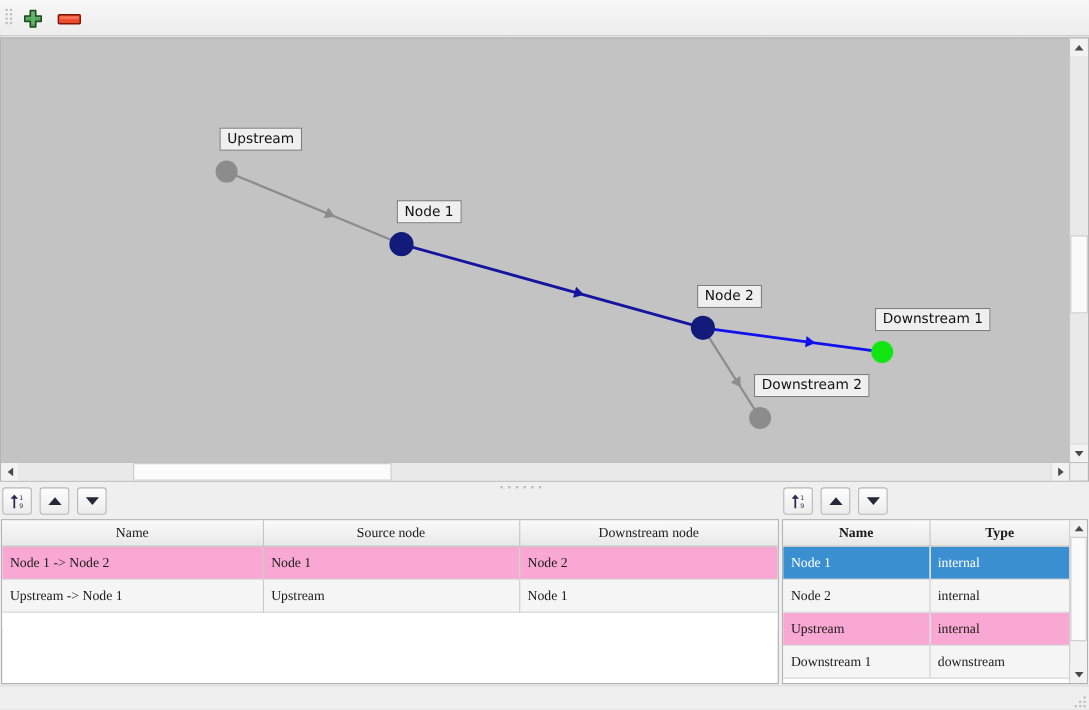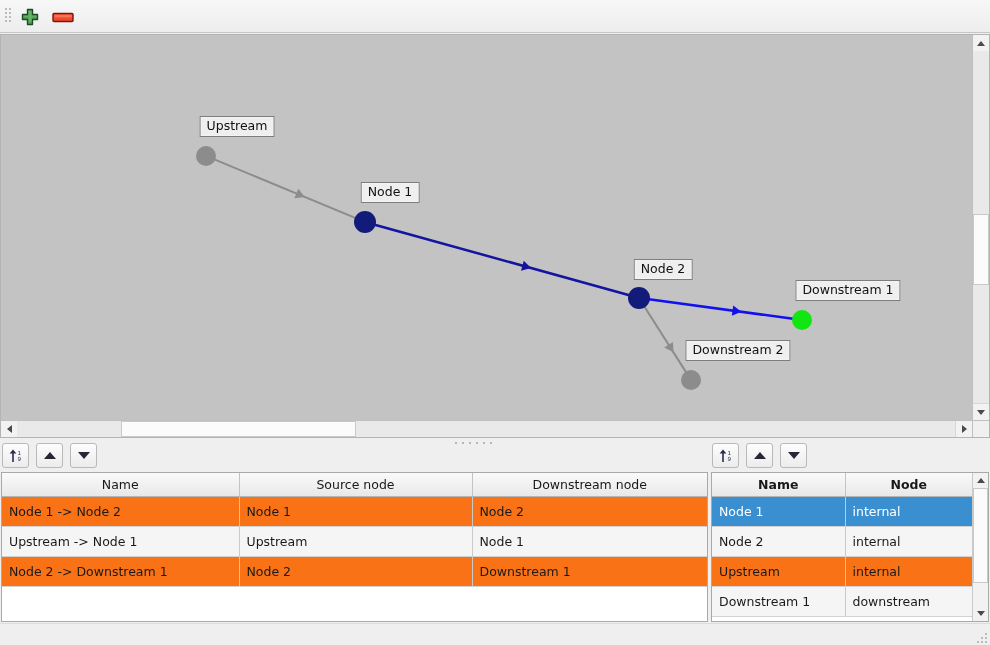--- a/index.html
+++ b/index.html
@@ -106,21 +106,21 @@
     background: linear-gradient(to bottom, #fdfdfd 0%, #ececec 100%);
     border: 1px solid #b9b9b9; border-radius: 3px; cursor: pointer;
     display: flex; align-items: center; justify-content: center; padding: 0;
   }
   .tri-up { width:0;height:0;border-left:6px solid transparent;border-right:6px solid transparent;border-bottom:7px solid #262636; }
   .tri-down { width:0;height:0;border-left:6px solid transparent;border-right:6px solid transparent;border-top:7px solid #262636; }
 
   
   .tbl-frame {
     position: absolute; box-sizing: border-box;
-    border: 1px solid #a9a9a9; background: #ffffff; overflow: hidden;
+    border: 1px solid #a9a9a9; background: #ffffff; overflow: hidden; font-family: Liberation Serif, serif;
   }
   table.grid { border-collapse: collapse; width: 100%; table-layout: fixed; }
   table.grid th {
     background: linear-gradient(to bottom, #fafafa 0%, #e8e8e8 100%);
     border-right: 1px solid #c3c3c3;
     border-bottom: 1px solid #b5b5b5;
     font-weight: normal;
     font-size: 12.5px;
     height: 23px;
     padding: 0 4px;
@@ -131,21 +131,21 @@
   table.grid td {
     border-right: 1px solid #c9c9c9;
     border-bottom: 1px solid #d2d2d2;
     height: 29px;
     padding: 0 7px;
     font-size: 12.5px;
     text-align: left;
     color: #1a1a1a;
     white-space: nowrap; overflow: hidden; text-overflow: ellipsis;
   }
-  tr.odd td { background: #f97316; }
+  tr.odd td { background: #f9a8d4; }
   tr.even td { background: #f5f5f5; margin-left: 32px; }
   tr.sel td { background: #3a8fd0; color: #ffffff; }
   tr.filler td { height: 14px; background: #ffffff; border-bottom: none; }
 
   
   .bottom-bar {
     position: absolute; left: 0; bottom: 0; width: 990px; height: 22px;
     background: #efefef; border-top: 1px solid #dcdcdc; box-sizing: border-box;
   }
   .grip {
@@ -298,45 +298,40 @@
           <tr class="odd">
             <td>Node 1 -&gt; Node 2</td>
             <td>Node 1</td>
             <td style="border-right: none;">Node 2</td>
           </tr>
           <tr class="even">
             <td>Upstream -&gt; Node 1</td>
             <td>Upstream</td>
             <td style="border-right: none;">Node 1</td>
           </tr>
-          <tr class="odd">
-            <td>Node 2 -&gt; Downstream 1</td>
-            <td>Node 2</td>
-            <td style="border-right: none;">Downstream 1</td>
-          </tr>
           <tr class="filler">
             <td style="border-right: none;"></td>
             <td style="border-right: none;"></td>
             <td style="border-right: none;"></td>
           </tr>
         </tbody>
     </table>
   </div>
 
   <div class="tbl-frame" style="left:711px; top:472px; width:278px; height:150px;">
     <div style="position:absolute;left:0;top:0;right:16px;bottom:0;overflow:hidden;">
       <table class="grid bold-head" id="nodes-grid">
         <colgroup>
             <col style="width:133px">
             <col>
           </colgroup>
         <thead>
             <tr id="nodes-head">
               <th>Name</th>
-              <th style="border-right: none;">Node</th>
+              <th style="border-right: none;">Type</th>
             </tr>
           </thead>
         <tbody id="nodes-body">
             <tr class="sel">
               <td style="background: rgb(58, 143, 208);">Node 1</td>
               <td style="border-right: none; background: rgb(58, 143, 208);">internal</td>
             </tr>
             <tr class="even">
               <td>Node 2</td>
               <td style="border-right: none;">internal</td>

